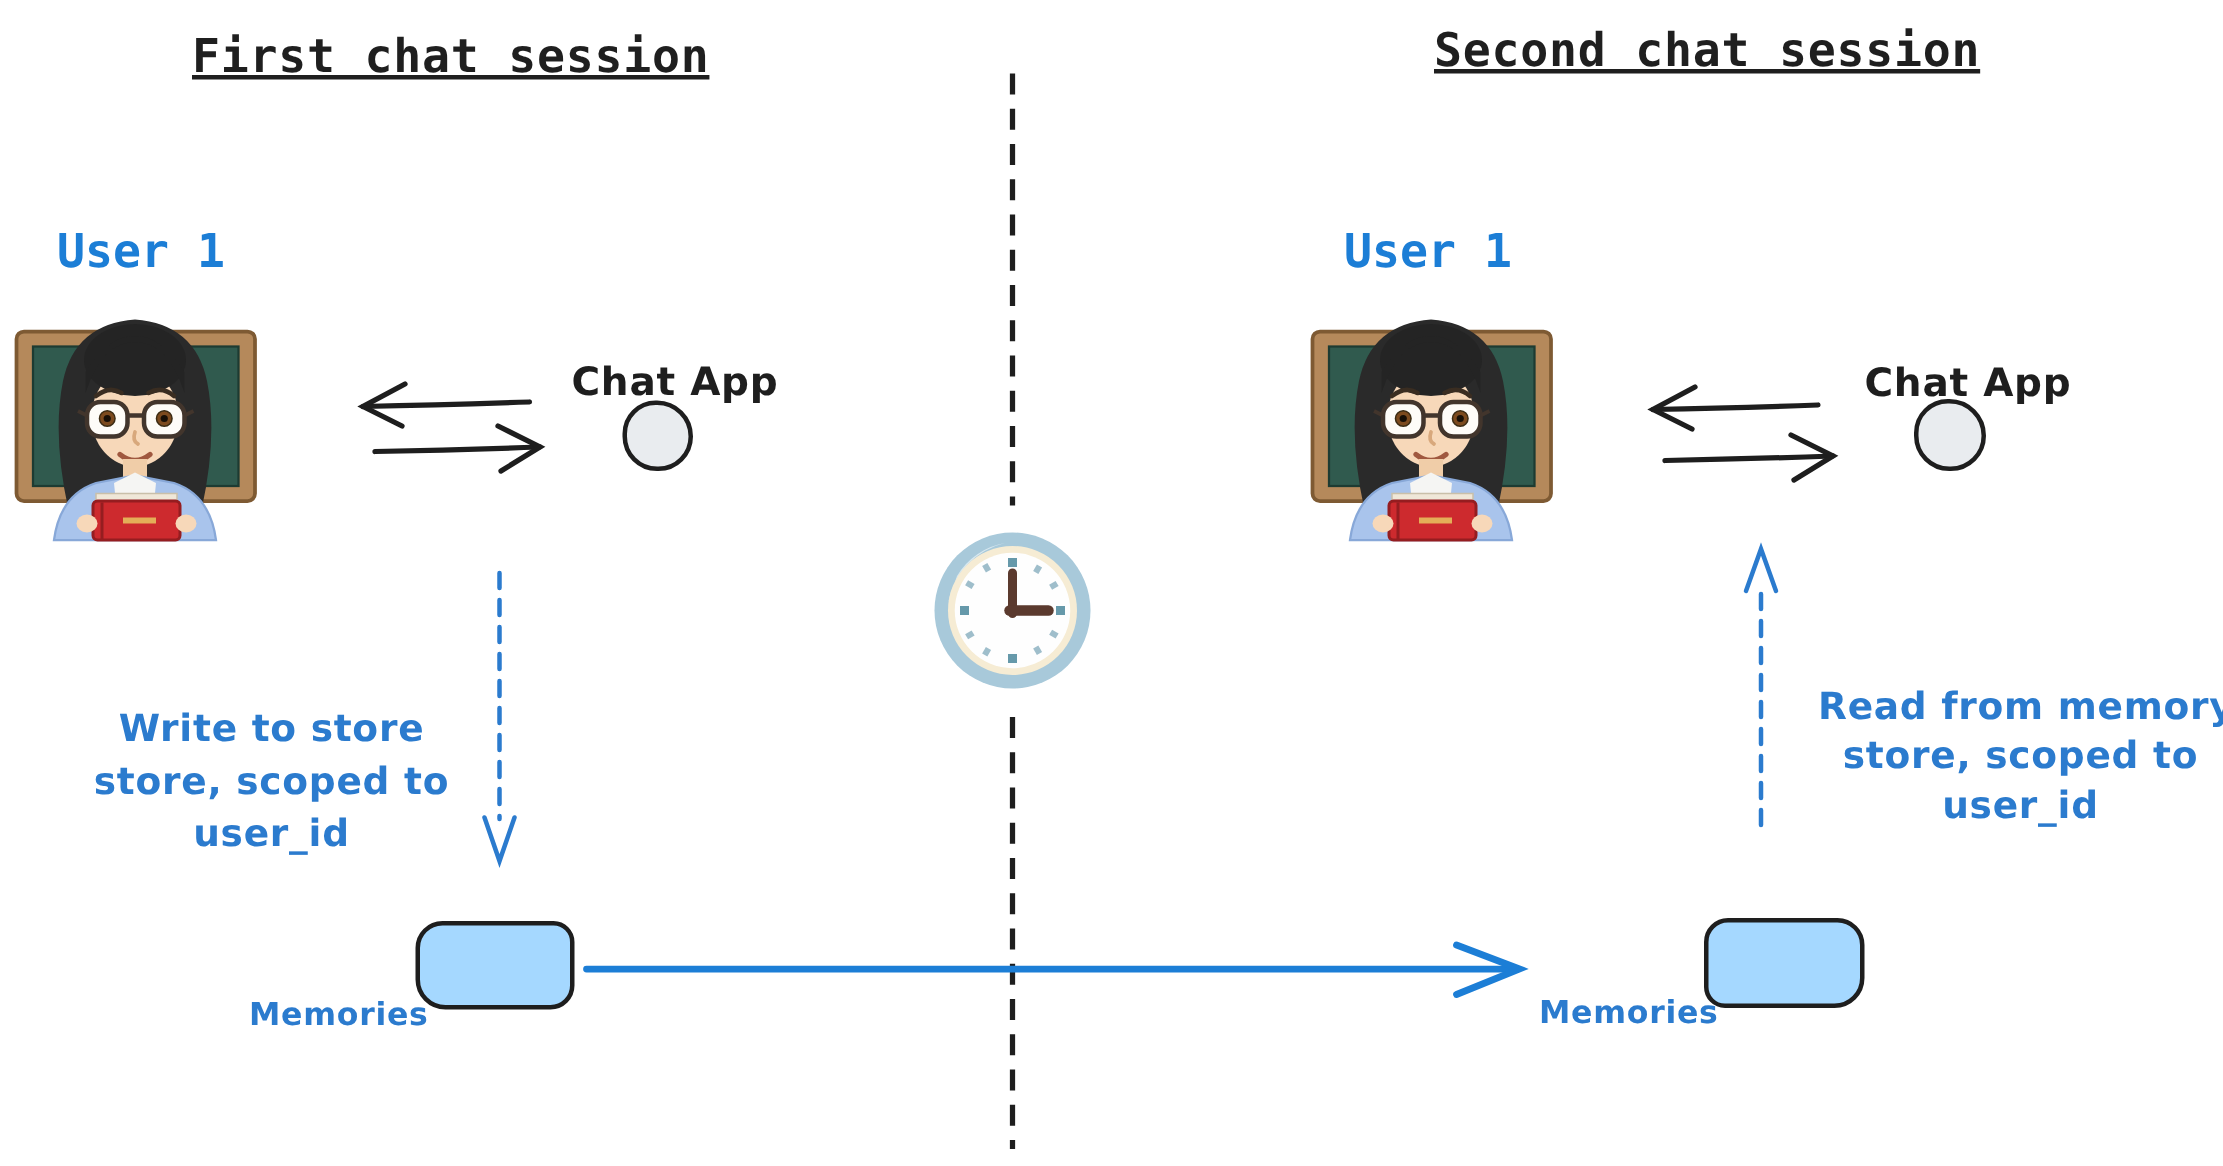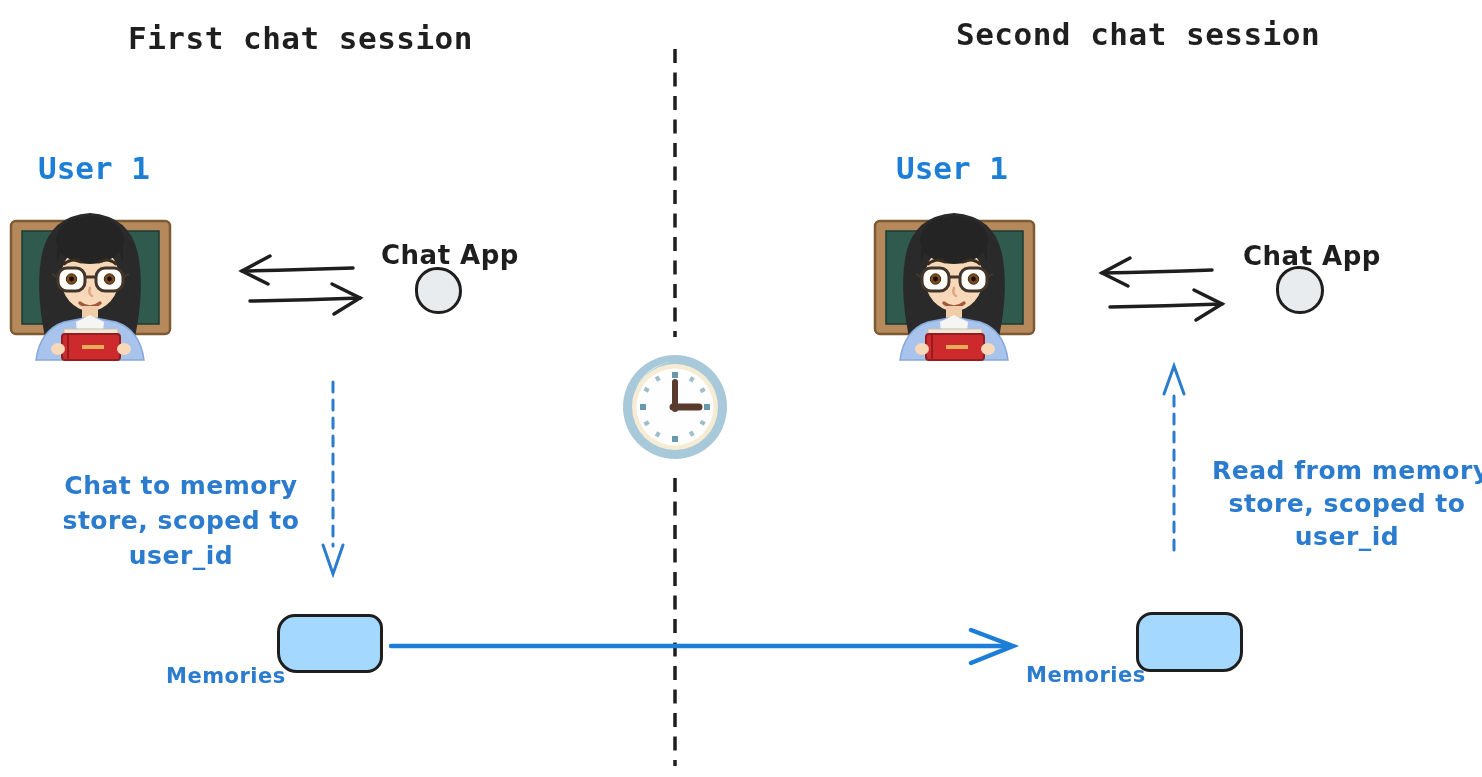--- a/index.html
+++ b/index.html
@@ -3,21 +3,21 @@
 <meta charset="utf-8">
 <style>
   html,body{margin:0;padding:0;background:#fff;}
   #canvas{
     position:relative;width:1482px;height:777px;background:#ffffff;
     overflow:hidden;font-family:"DejaVu Sans","Liberation Sans",sans-serif;
   }
   .abs{position:absolute;}
   .session-title{
     font-family:"DejaVu Sans Mono","Liberation Mono",monospace;
-    font-weight:bold;font-size:31px;color:#1f1f1f;letter-spacing:.5px;white-space:nowrap;
+    font-weight:bold;font-size:31px;color:#1f1f1f;letter-spacing:.5px;white-space:nowrap;text-decoration:underline;
   }
   .user-label{
     font-family:"DejaVu Sans Mono","Liberation Mono",monospace;
     font-weight:bold;font-size:31px;color:#1c7ed6;white-space:nowrap;margin-left:12px;
   }
   .hand{
     font-family:"DejaVu Sans","Liberation Sans",sans-serif;
     font-weight:bold;letter-spacing:.5px;margin-top:36px;
   }
   .chat-app-label{font-size:26px;color:#1e1e1e;white-space:nowrap;}
@@ -116,21 +116,21 @@
   </svg>
 
   <div class="abs chat-circle" style="left:415px;top:267px;width:41px;height:41px;"></div>
 
   <svg class="abs" style="left:318px;top:378px;" width="30" height="200" viewBox="0 0 30 200" stroke="#2b7bce" fill="none" stroke-linecap="round">
     <line x1="15" y1="4" x2="15" y2="168" stroke-width="3" stroke-dasharray="10 8"></line>
     <path d="M5 167 L15 196 L25 167" stroke-width="3"></path>
   </svg>
 
   <div class="abs hand note" style="left:56px;top:432px;width:250px;">
-    <div>Chat to memory</div>
+    <div>Write to store</div>
     <div>store, scoped to</div>
     <div>user_id</div>
   </div>
 
   <div class="abs hand memories-label" style="left:166px;top:628px;">Memories</div>
 
   <div class="abs memory-box" style="left:277px;top:614px;width:100px;height:53px;border-radius:18px 14px 16px 20px;"></div>
 
   <svg class="abs" style="left:388px;top:625px;" width="632" height="42" viewBox="0 0 632 42" stroke="#1c7ed6" fill="none" stroke-linecap="round">
     <line x1="3" y1="21" x2="618" y2="21" stroke-width="4.5"></line>

